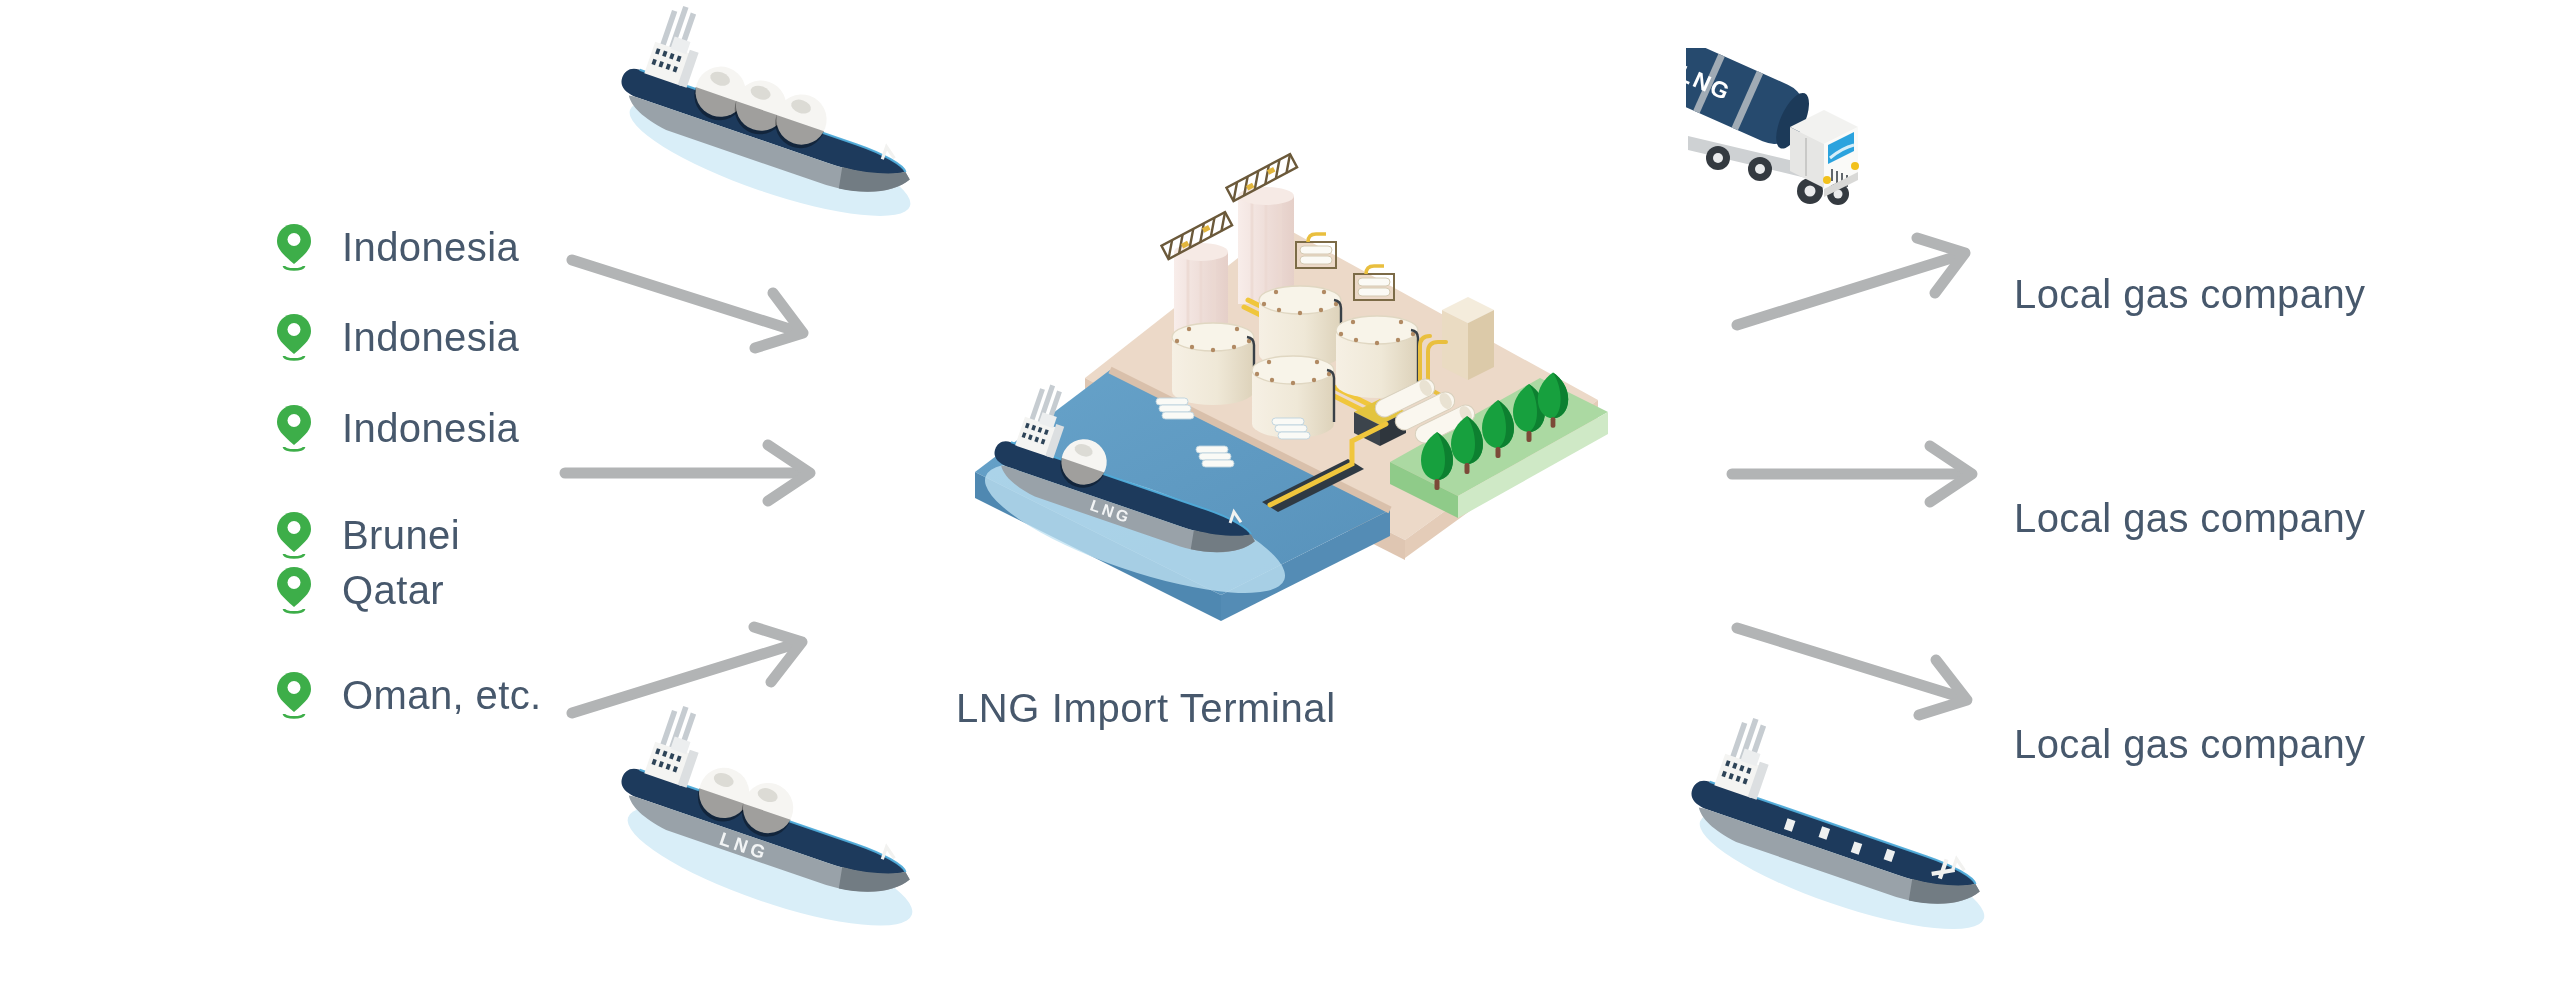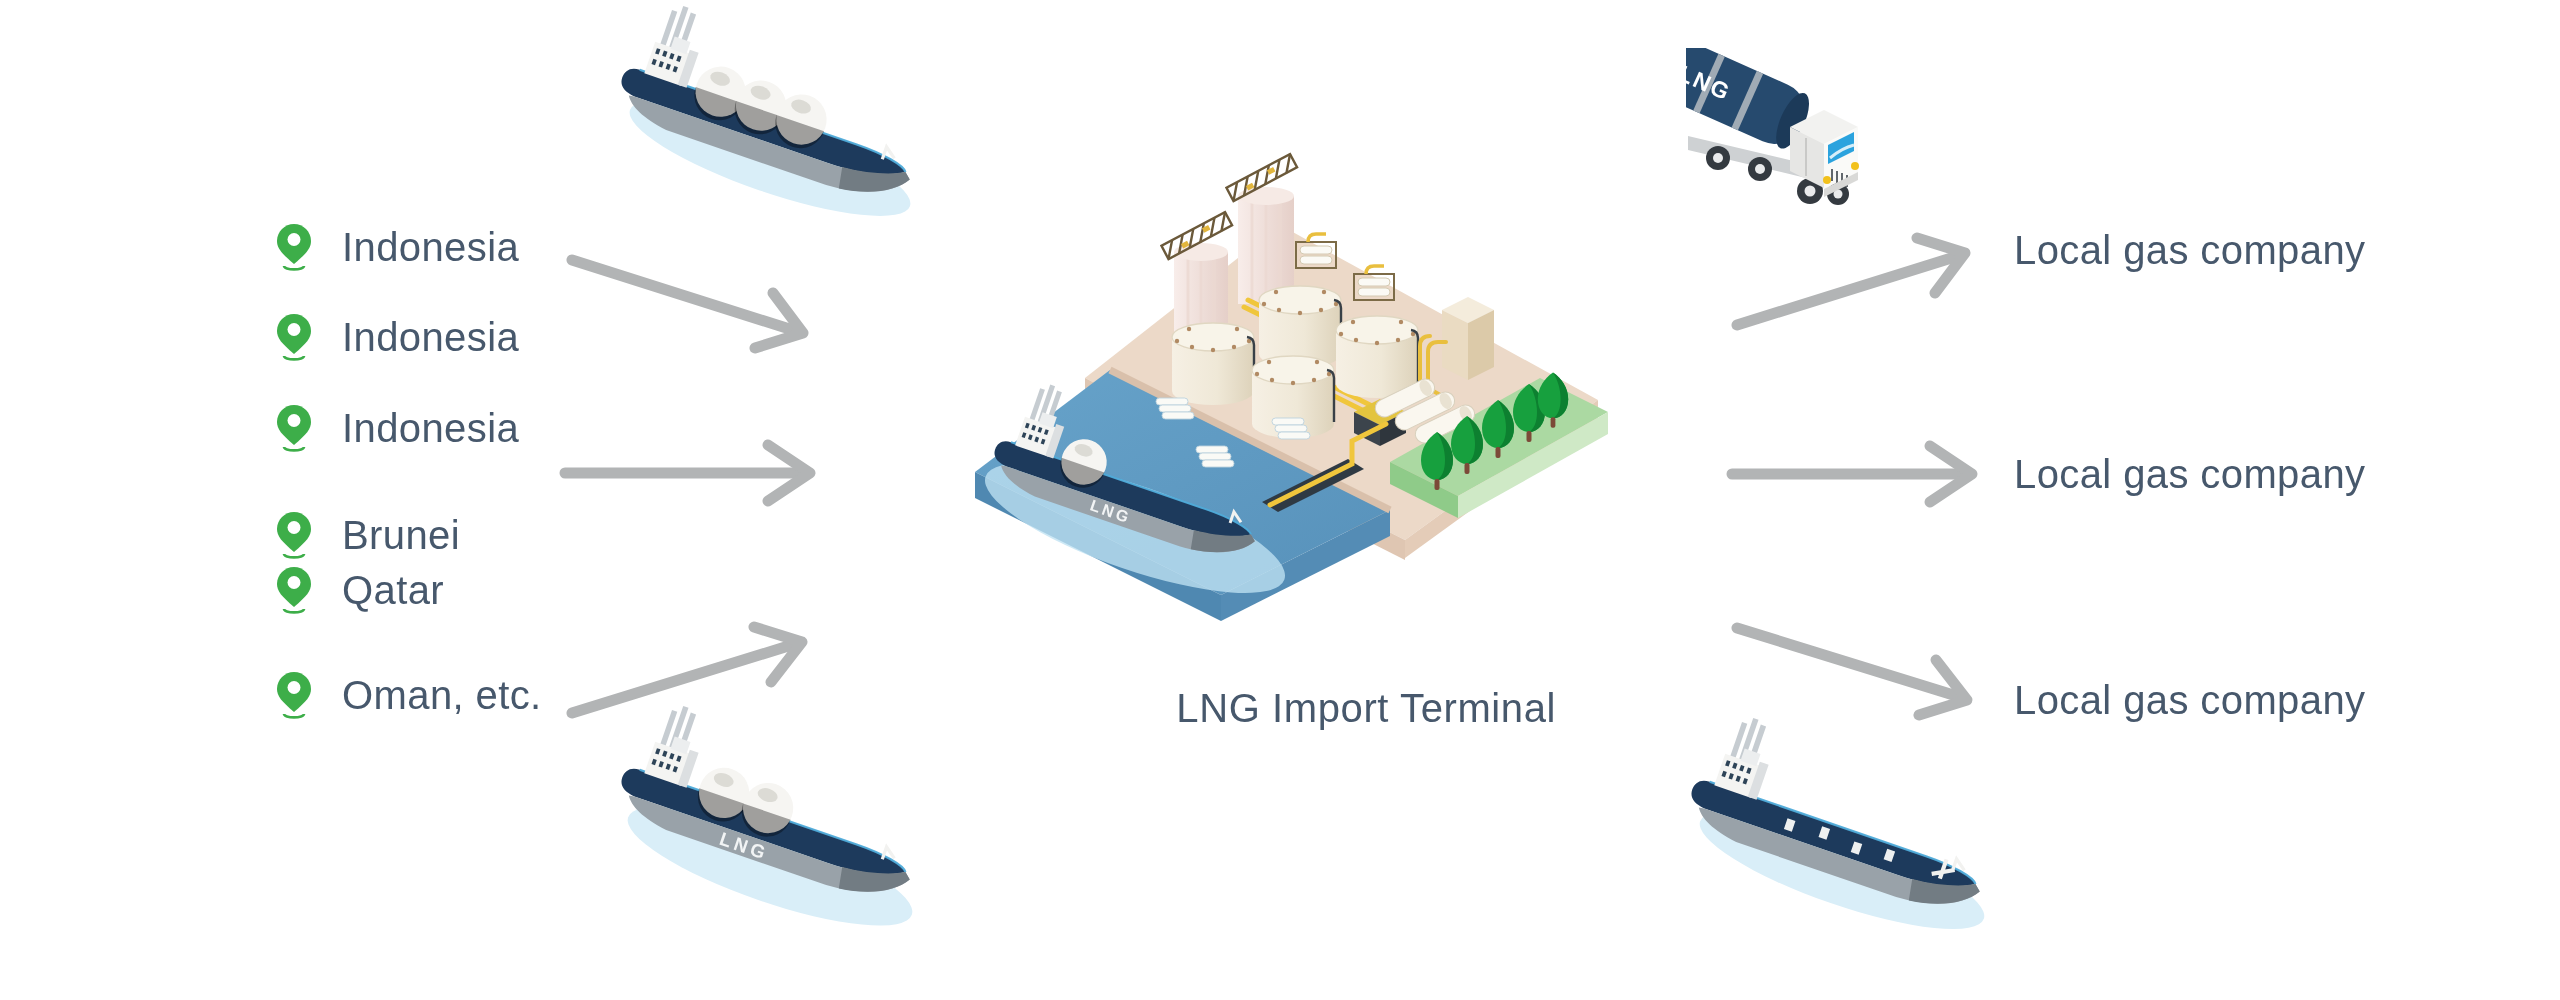--- a/index.html
+++ b/index.html
@@ -2,22 +2,22 @@
 <html><head>
 <meta charset="utf-8">
 <style>
   html,body{margin:0;padding:0;background:#ffffff;}
   .canvas{position:relative;width:2560px;height:1000px;background:#ffffff;overflow:hidden;
           font-family:"Liberation Sans",sans-serif;color:#47586c;}
   .abs{position:absolute;}
   .src-item{position:absolute;left:272px;display:flex;align-items:center;height:52px;gap:26px;}
   .src-label{font-size:40px;font-weight:400;letter-spacing:.4px;white-space:nowrap;}
   .dest-label{position:absolute;left:2014px;height:52px;line-height:52px;font-size:40px;
-              font-weight:500;letter-spacing:.4px;white-space:nowrap;}
-  .caption{position:absolute;left:956px;top:686px;width:600px;text-align:right;
+              font-weight:500;letter-spacing:.4px;white-space:nowrap;margin-top:44px;}
+  .caption{position:absolute;left:956px;top:686px;width:600px;text-align:left;
            font-size:40px;font-weight:500;letter-spacing:.6px;}
   svg{display:block;}
 </style>
 </head>
 <body>
 
 <div class="canvas">
 
   <svg width="0" height="0" style="position:absolute" aria-hidden="true">
     <defs>

